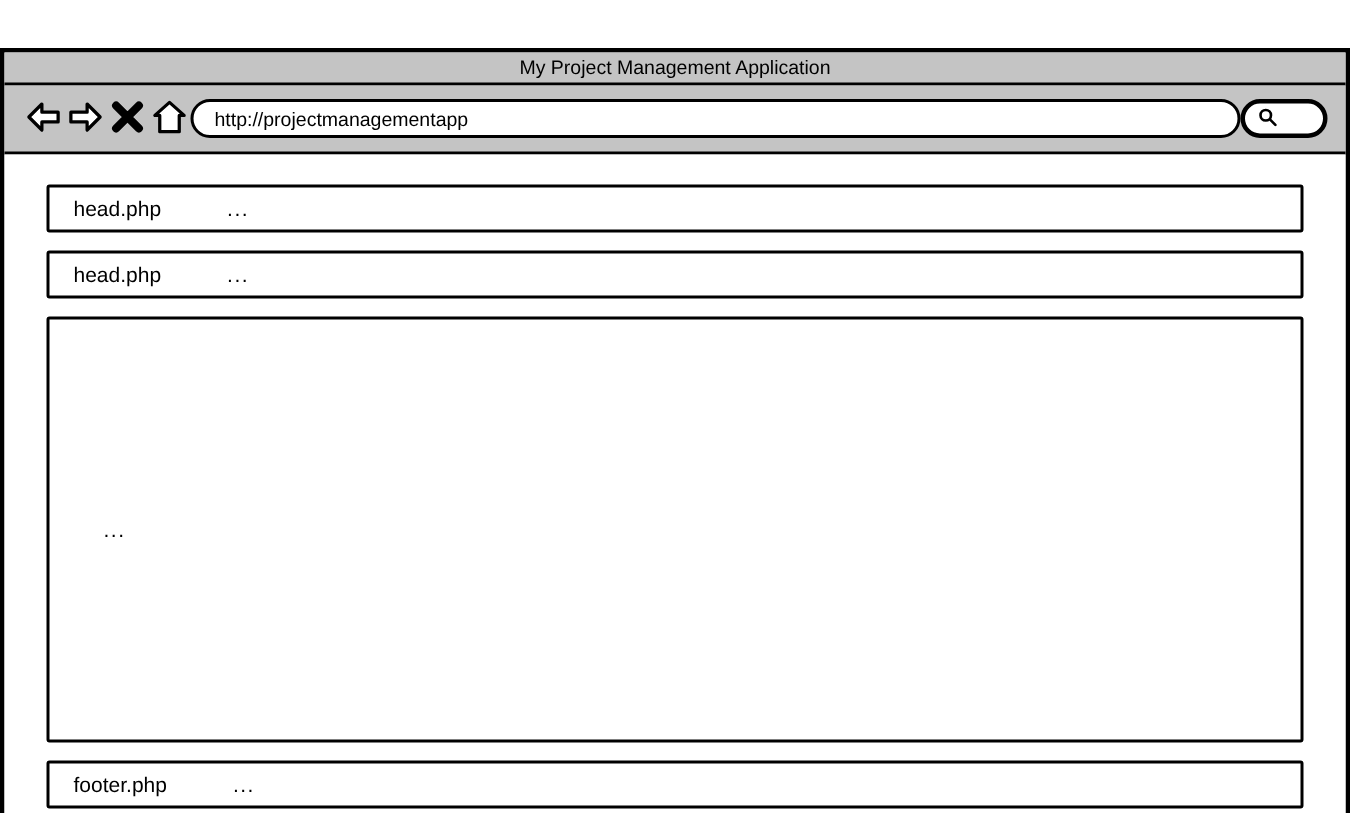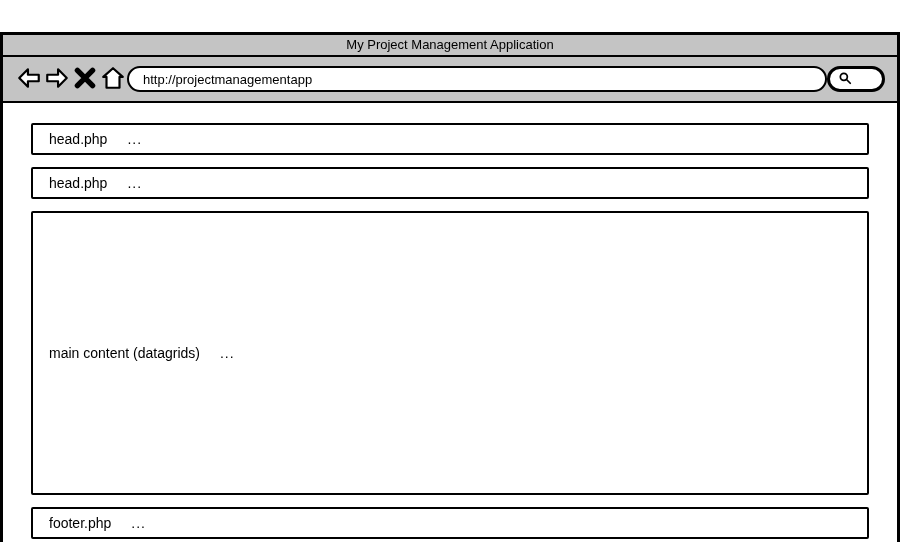--- a/index.html
+++ b/index.html
@@ -83,20 +83,21 @@
     overflow: hidden;
   }
   .panel {
     border: 2px solid #000;
     border-radius: 2px;
     background: #fff;
     display: flex;
     align-items: center;
     padding: 0 16px;
     font-size: 14px;
+    gap: 24px;
   }
   .panel.small { height: 32px; }
   .panel.big { flex: 1; }
   .panel-label { white-space: pre; }
   .ellipsis { margin-left: 20px; color: #000; letter-spacing: 1px; }
   .statusbar {
     height: 18px;
     background: #c4c4c4;
     border-top: 2px solid #000;
     position: relative;
@@ -167,21 +168,20 @@
       <span class="panel-label">head.php</span>
       <span class="ellipsis">...</span>
     </div>
 
     <div class="panel small">
       <span class="panel-label">head.php</span>
       <span class="ellipsis">...</span>
     </div>
 
     <div class="panel big">
-      <span class="panel-label">main content (datagrids)</span>
       <span class="ellipsis">...</span>
     </div>
 
     <div class="panel small">
       <span class="panel-label">footer.php</span>
       <span class="ellipsis">...</span>
     </div>
 
   </div>
 

